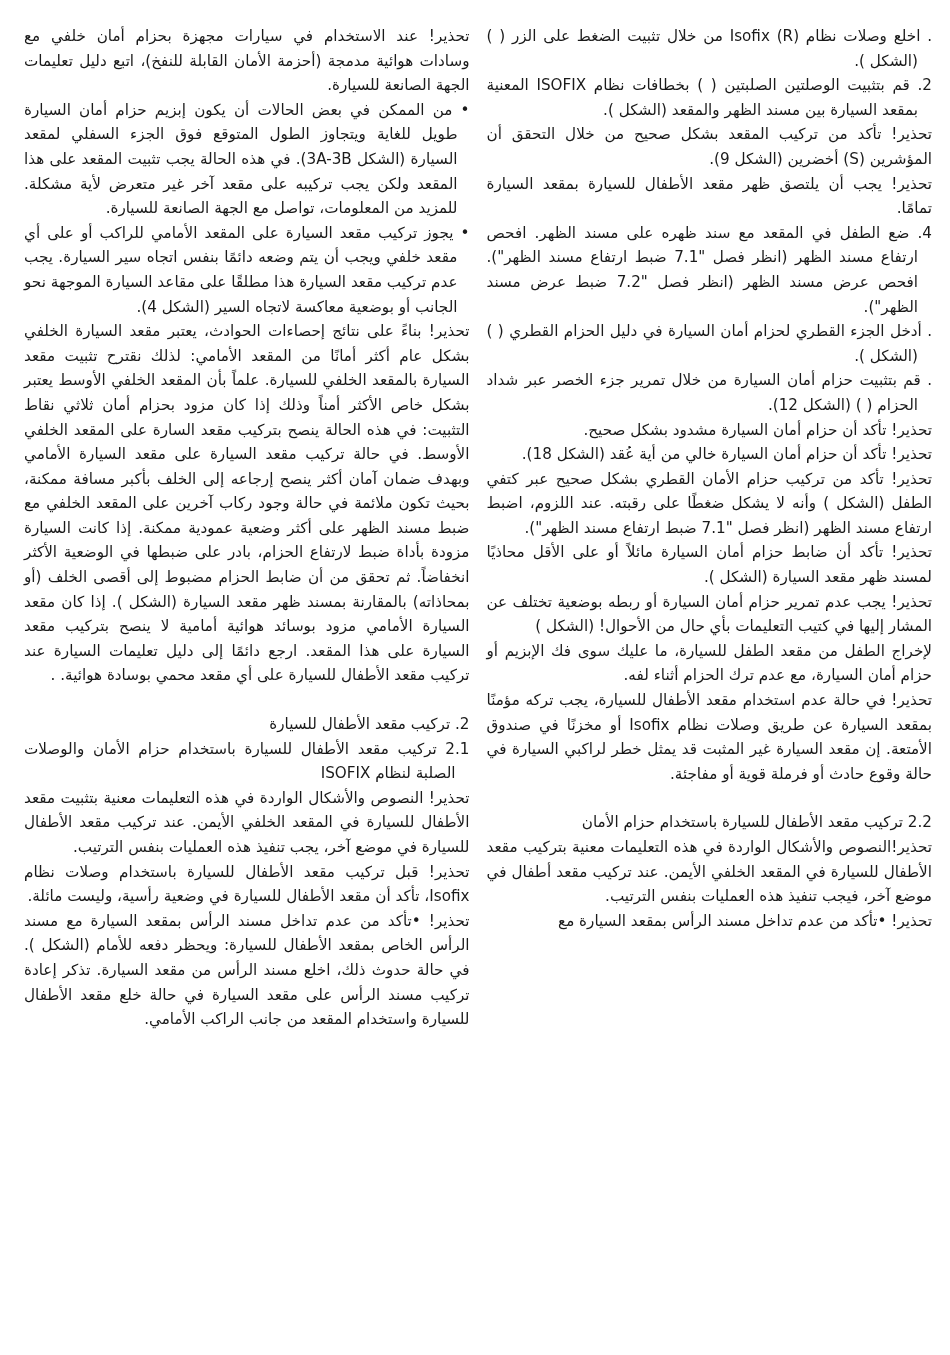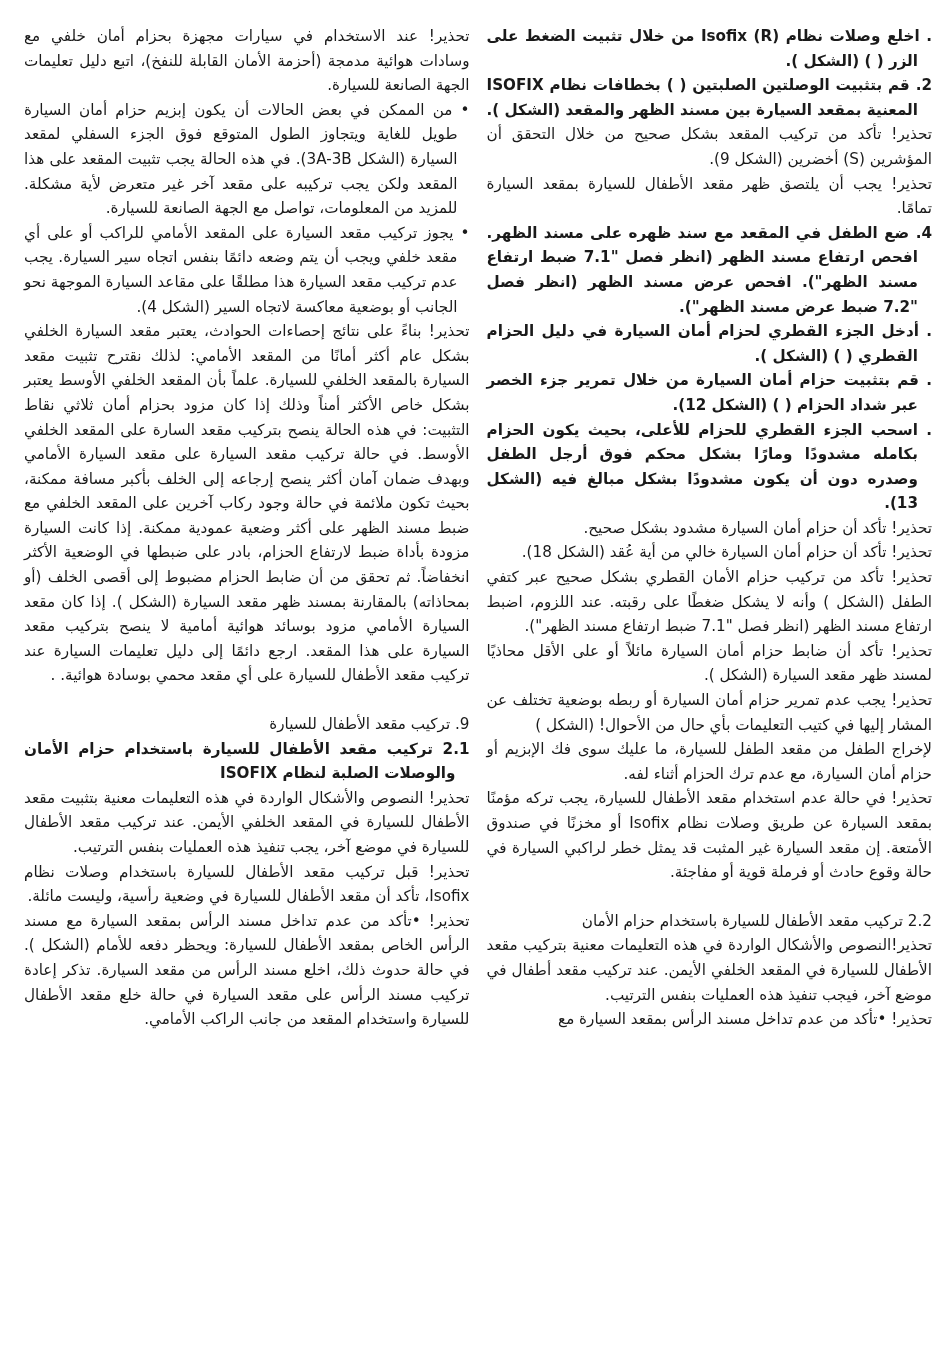--- a/index.html
+++ b/index.html
@@ -11,52 +11,51 @@
   .page {
     position: absolute; top: 24px; left: 24px; right: 18px; bottom: 0;
     display: flex; flex-direction: row; gap: 17px;
     direction: ltr;
   }
   .col {
     flex: 1 1 0; direction: rtl; text-align: justify;
     font-size: 15.2px; line-height: 24.6px;
   }
   .col p { margin: 0; }
-  .col .indent { padding-right: 14px; text-indent: -14px; font-weight: bold; }
+  .col .indent { padding-right: 14px; text-indent: -14px; }
   .col .bullet { padding-right: 12px; text-indent: -12px; }
   .col .gap { height: 24px; }
   .col .heading { font-weight: normal; }
 </style>
 </head>
 <body>
 
 <div class="page">
 
   <div class="col">
     <p>تحذير! عند الاستخدام في سيارات مجهزة بحزام أمان خلفي مع وسادات هوائية مدمجة (أحزمة الأمان القابلة للنفخ)، اتبع دليل تعليمات الجهة الصانعة للسيارة.</p>
     <p class="bullet">• من الممكن في بعض الحالات أن يكون إبزيم حزام أمان السيارة طويل للغاية ويتجاوز الطول المتوقع فوق الجزء السفلي لمقعد السيارة (الشكل 3A-3B). في هذه الحالة يجب تثبيت المقعد على هذا المقعد ولكن يجب تركيبه على مقعد آخر غير متعرض لأية مشكلة. للمزيد من المعلومات، تواصل مع الجهة الصانعة للسيارة.</p>
     <p class="bullet">• يجوز تركيب مقعد السيارة على المقعد الأمامي للراكب أو على أي مقعد خلفي ويجب أن يتم وضعه دائمًا بنفس اتجاه سير السيارة. يجب عدم تركيب مقعد السيارة هذا مطلقًا على مقاعد السيارة الموجهة نحو الجانب أو بوضعية معاكسة لاتجاه السير (الشكل 4).</p>
     <p>تحذير! بناءً على نتائج إحصاءات الحوادث، يعتبر مقعد السيارة الخلفي بشكل عام أكثر أمانًا من المقعد الأمامي: لذلك نقترح تثبيت مقعد السيارة بالمقعد الخلفي للسيارة. علماً بأن المقعد الخلفي الأوسط يعتبر بشكل خاص الأكثر أمناً وذلك إذا كان مزود بحزام أمان ثلاثي نقاط التثبيت: في هذه الحالة ينصح بتركيب مقعد السارة على المقعد الخلفي الأوسط. في حالة تركيب مقعد السيارة على مقعد السيارة الأمامي وبهدف ضمان آمان أكثر ينصح إرجاعه إلى الخلف بأكبر مسافة ممكنة، بحيث تكون ملائمة في حالة وجود ركاب آخرين على المقعد الخلفي مع ضبط مسند الظهر على أكثر وضعية عمودية ممكنة. إذا كانت السيارة مزودة بأداة ضبط لارتفاع الحزام، بادر على ضبطها في الوضعية الأكثر انخفاضاً. ثم تحقق من أن ضابط الحزام مضبوط إلى أقصى الخلف (أو بمحاذاته) بالمقارنة بمسند ظهر مقعد السيارة (الشكل    ). إذا كان مقعد السيارة الأمامي مزود بوسائد هوائية أمامية لا ينصح بتركيب مقعد السيارة على هذا المقعد. ارجع دائمًا إلى دليل تعليمات السيارة عند تركيب مقعد الأطفال للسيارة على أي مقعد محمي بوسادة هوائية. .</p>
     <div class="gap"></div>
-    <p class="heading">9. تركيب مقعد الأطفال للسيارة</p>
+    <p class="heading">2. تركيب مقعد الأطفال للسيارة</p>
     <p class="indent">2.1 تركيب مقعد الأطفال للسيارة باستخدام حزام الأمان والوصلات الصلبة لنظام ISOFIX</p>
     <p>تحذير! النصوص والأشكال الواردة في هذه التعليمات معنية بتثبيت مقعد الأطفال للسيارة في المقعد الخلفي الأيمن. عند تركيب مقعد الأطفال للسيارة في موضع آخر، يجب تنفيذ هذه العمليات بنفس الترتيب.</p>
     <p>تحذير! قبل تركيب مقعد الأطفال للسيارة باستخدام وصلات نظام Isofix، تأكد أن مقعد الأطفال للسيارة في وضعية رأسية، وليست مائلة.</p>
     <p>تحذير! •تأكد من عدم تداخل مسند الرأس بمقعد السيارة مع مسند الرأس الخاص بمقعد الأطفال للسيارة: ويحظر دفعه للأمام (الشكل   ). في حالة حدوث ذلك، اخلع مسند الرأس من مقعد السيارة. تذكر إعادة تركيب مسند الرأس على مقعد السيارة في حالة خلع مقعد الأطفال للسيارة واستخدام المقعد من جانب الراكب الأمامي.</p>
   </div>
 
   <div class="col">
     <p class="indent">. اخلع وصلات نظام Isofix (R) من خلال تثبيت الضغط على الزر (  ) (الشكل   ).</p>
     <p class="indent">2. قم بتثبيت الوصلتين الصلبتين (  ) بخطافات نظام ISOFIX المعنية بمقعد السيارة بين مسند الظهر والمقعد (الشكل   ).</p>
     <p>تحذير! تأكد من تركيب المقعد بشكل صحيح من خلال التحقق أن المؤشرين (S) أخضرين (الشكل 9).</p>
     <p>تحذير! يجب أن يلتصق ظهر مقعد الأطفال للسيارة بمقعد السيارة تمامًا.</p>
     <p class="indent">4. ضع الطفل في المقعد مع سند ظهره على مسند الظهر. افحص ارتفاع مسند الظهر (انظر فصل "7.1 ضبط ارتفاع مسند الظهر"). افحص عرض مسند الظهر (انظر فصل "7.2 ضبط عرض مسند الظهر").</p>
     <p class="indent">. أدخل الجزء القطري لحزام أمان السيارة في دليل الحزام القطري (  ) (الشكل    ).</p>
     <p class="indent">. قم بتثبيت حزام أمان السيارة من خلال تمرير جزء الخصر عبر شداد الحزام (  ) (الشكل 12).</p>
-    <p class="indent">. اسحب الجزء القطري للحزام للأعلى، بحيث يكون الحزام بكامله مشدودًا ومارًا بشكل محكم فوق أرجل الطفل وصدره دون أن يكون مشدودًا بشكل مبالغ فيه (الشكل 13).</p>
     <p>تحذير! تأكد أن حزام أمان السيارة مشدود بشكل صحيح.</p>
     <p>تحذير! تأكد أن حزام أمان السيارة خالي من أية عُقد (الشكل 18).</p>
     <p>تحذير! تأكد من تركيب حزام الأمان القطري بشكل صحيح عبر كتفي الطفل (الشكل    ) وأنه لا يشكل ضغطًا على رقبته. عند اللزوم، اضبط ارتفاع مسند الظهر (انظر فصل "7.1 ضبط ارتفاع مسند الظهر").</p>
     <p>تحذير! تأكد أن ضابط حزام أمان السيارة مائلاً أو على الأقل محاذيًا لمسند ظهر مقعد السيارة (الشكل        ).</p>
     <p>تحذير! يجب عدم تمرير حزام أمان السيارة أو ربطه بوضعية تختلف عن المشار إليها في كتيب التعليمات بأي حال من الأحوال! (الشكل    )</p>
     <p>لإخراج الطفل من مقعد الطفل للسيارة، ما عليك سوى فك الإبزيم أو حزام أمان السيارة، مع عدم ترك الحزام أثناء لفه.</p>
     <p>تحذير! في حالة عدم استخدام مقعد الأطفال للسيارة، يجب تركه مؤمنًا بمقعد السيارة عن طريق وصلات نظام Isofix أو مخزنًا في صندوق الأمتعة. إن مقعد السيارة غير المثبت قد يمثل خطر لراكبي السيارة في حالة وقوع حادث أو فرملة قوية أو مفاجئة.</p>
     <div class="gap"></div>
     <p class="heading">2.2 تركيب مقعد الأطفال للسيارة باستخدام حزام الأمان</p>
     <p>تحذير!النصوص والأشكال الواردة في هذه التعليمات معنية بتركيب مقعد الأطفال للسيارة في المقعد الخلفي الأيمن. عند تركيب مقعد أطفال في موضع آخر، فيجب تنفيذ هذه العمليات بنفس الترتيب.</p>

